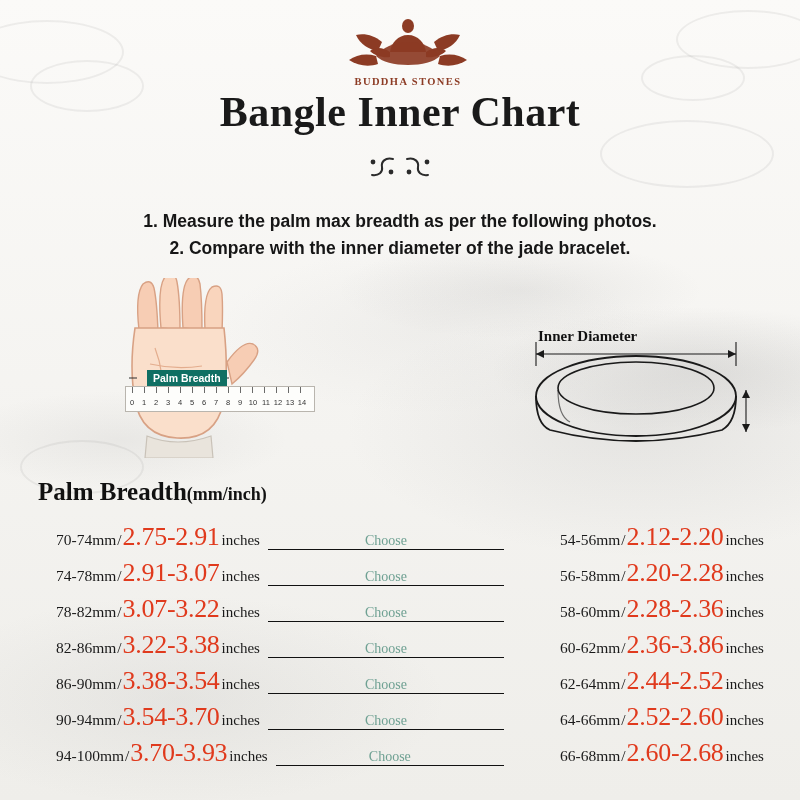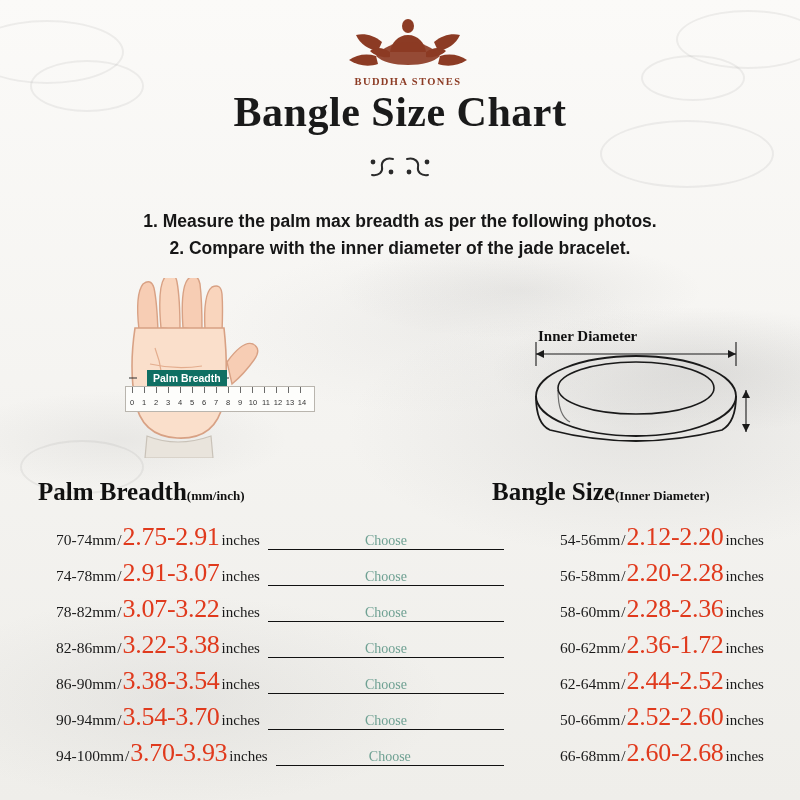--- a/index.html
+++ b/index.html
@@ -147,21 +147,21 @@
   }
 
   
   .sec-heading {
     position: absolute;
     font-family: "Liberation Serif", serif;
     color: #111;
     font-weight: 700;
   }
   .sec-heading .big { font-size: 25px; }
-  .sec-heading .small { font-size: 13px; }
+  .sec-heading .small { font-size: 18px; }
   #palm-heading { left: 38px; top: 478px; }
   #bangle-heading { left: 492px; top: 478px; }
 
   
   .rows { position: absolute; font-family: "Liberation Serif", serif; }
   #palm-rows { left: 26px; top: 522px; width: 448px; margin-left: 30px; }
   #bangle-rows { left: 512px; top: 522px; width: 300px; margin-left: 48px; }
   .row {
     display: flex;
     align-items: baseline;
@@ -215,21 +215,21 @@
         <path d="M70 30 c-14 0 -26 6 -32 14 c6 6 18 9 32 9 s26 -3 32 -9 c-6 -8 -18 -14 -32 -14 z" opacity="0.92"></path>
         <path d="M38 44 c-10 -3 -20 -1 -27 4 c9 6 20 7 29 4 z"></path>
         <path d="M102 44 c10 -3 20 -1 27 4 c-9 6 -20 7 -29 4 z"></path>
         <path d="M44 30 c-8 -7 -18 -9 -26 -7 c4 9 13 15 22 16 z"></path>
         <path d="M96 30 c8 -7 18 -9 26 -7 c-4 9 -13 15 -22 16 z"></path>
       </g>
     </svg>
     <div class="brand-name">BUDDHA STONES</div>
   </div>
 
-  <div class="main-title">Bangle Size Chart</div>
+  <div class="main-title">Bangle Inner Chart</div>
 
   <div class="subtitle-row">
     <span class="swirl">
       <svg width="26" height="22" viewBox="0 0 26 22">
         <path d="M24 3 C16 1 12 6 13 11 C14 16 10 20 3 19" stroke="#2b2b2b" stroke-width="2" fill="none" stroke-linecap="round"></path>
         <circle cx="4" cy="6" r="2.4" fill="#2b2b2b"></circle>
         <circle cx="22" cy="16" r="2.4" fill="#2b2b2b"></circle>
       </svg>
     </span>
     <span class="swirl">
@@ -323,23 +323,20 @@
 
       <path d="M226 60 v42" stroke="#1a1a1a" stroke-width="1.1"></path>
       <path d="M226 60 l-4 8 h8 z" fill="#1a1a1a"></path>
       <path d="M226 102 l-4 -8 h8 z" fill="#1a1a1a"></path>
     </svg>
   </div>
 
   <div class="sec-heading" id="palm-heading">
     <span class="big">Palm Breadth</span><span class="small">(mm/inch)</span>
   </div>
-  <div class="sec-heading" id="bangle-heading">
-    <span class="big">Bangle Size</span><span class="small">(Inner Diameter)</span>
-  </div>
 
   <div class="rows" id="palm-rows">
 
     <div class="row">
       <span class="mm">70-74mm</span>
       <span class="slash">/</span>
       <span class="inch-val">2.75-2.91</span>
       <span class="inch-unit">inches</span>
       <span class="choose-cell">
           <span class="choose-text">Choose</span>
@@ -427,33 +424,33 @@
     <div class="row">
       <span class="mm">58-60mm</span>
       <span class="slash">/</span>
       <span class="inch-val">2.28-2.36</span>
       <span class="inch-unit">inches</span>
     </div>
 
     <div class="row">
       <span class="mm">60-62mm</span>
       <span class="slash">/</span>
-      <span class="inch-val">2.36-1.72</span>
+      <span class="inch-val">2.36-3.86</span>
       <span class="inch-unit">inches</span>
     </div>
 
     <div class="row">
       <span class="mm">62-64mm</span>
       <span class="slash">/</span>
       <span class="inch-val">2.44-2.52</span>
       <span class="inch-unit">inches</span>
     </div>
 
     <div class="row">
-      <span class="mm">50-66mm</span>
+      <span class="mm">64-66mm</span>
       <span class="slash">/</span>
       <span class="inch-val">2.52-2.60</span>
       <span class="inch-unit">inches</span>
     </div>
 
     <div class="row">
       <span class="mm">66-68mm</span>
       <span class="slash">/</span>
       <span class="inch-val">2.60-2.68</span>
       <span class="inch-unit">inches</span>

